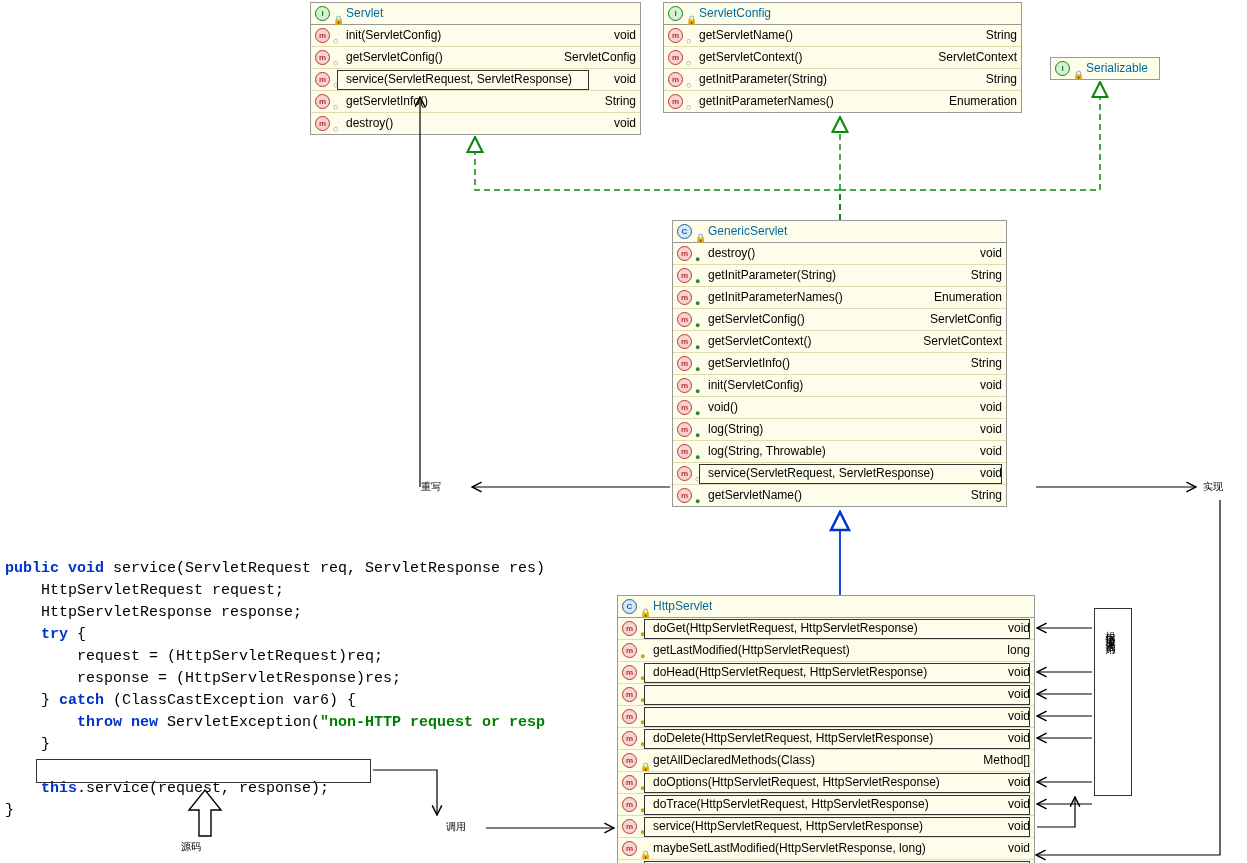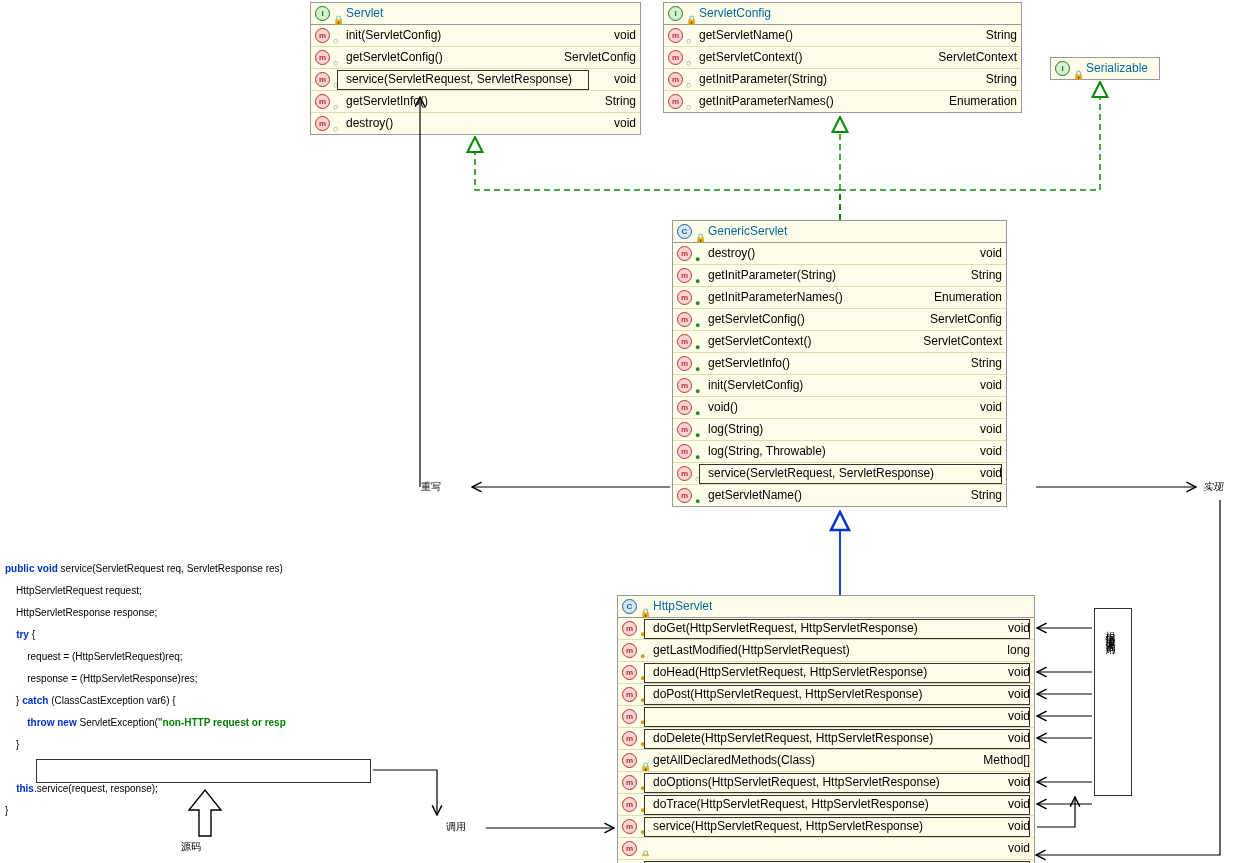--- a/index.html
+++ b/index.html
@@ -21,21 +21,21 @@
   .ic-m { background:#f7d4d4; color:#b33; border:1px solid #b33; }
   .mod { width:10px; height:10px; display:inline-block; }
   .mod-lock::before { content:"🔒"; font-size:9px; }
   .mod-pub { color:#2a8a2a; font-size:9px; }
   .mod-pub::before { content:"●"; }
   .mod-key { color:#caa300; font-size:9px; }
   .mod-key::before { content:"●"; }
   .mod-abs { color:#888; font-size:9px; }
   .mod-abs::before { content:"○"; }
   svg.overlay { position:absolute; left:0; top:0; width:1247px; height:863px; pointer-events:none; }
-  .code { position:absolute; font-family:Liberation Sans, sans-serif; font-size:10px; line-height:22px; white-space:pre; }
+  .code { position:absolute; font-family:Liberation Mono, monospace; font-size:15px; line-height:22px; white-space:pre; }
   .kw { color:#0033cc; font-weight:bold; }
   .str { color:#008000; font-weight:bold; }
   .label { position:absolute; font-size:10px; font-family:SimSun,serif; }
   .label-v { writing-mode:vertical-rl; }
   .code-box { position:absolute; border:1px solid #333; }
 </style>
 </head>
 <body>
 
 <div id="canvas">
@@ -278,21 +278,20 @@
             <span class="mod mod-key"></span>
             <span>doHead(HttpServletRequest, HttpServletResponse)</span>
           </span>
           <span class="ret">void</span>
           <span class="selbox"></span>
         </div>
         <div class="row row-rel">
           <span class="left">
             <span class="ic ic-m">m</span>
             <span class="mod mod-key"></span>
-            <span>doPost(HttpServletRequest, HttpServletResponse)</span>
           </span>
           <span class="ret">void</span>
           <span class="selbox"></span>
         </div>
         <div class="row row-rel">
           <span class="left">
             <span class="ic ic-m">m</span>
             <span class="mod mod-key"></span>
           </span>
           <span class="ret">void</span>
@@ -339,20 +338,21 @@
             <span class="mod mod-key"></span>
             <span>service(HttpServletRequest, HttpServletResponse)</span>
           </span>
           <span class="ret">void</span>
           <span class="selbox"></span>
         </div>
         <div class="row row-rel">
           <span class="left">
             <span class="ic ic-m">m</span>
             <span class="mod mod-lock"></span>
+            <span>maybeSetLastModified(HttpServletResponse, long)</span>
           </span>
           <span class="ret">void</span>
         </div>
         <div class="row row-rel">
           <span class="left">
             <span>service(ServletRequest, ServletResponse)</span>
           </span>
           <span class="ret">void</span>
           <span class="selbox"></span>
         </div>
@@ -371,21 +371,21 @@
 <span>    }</span>
 <span></span>
 <span>    </span><span class="kw">this</span><span>.service(request, response);</span>
 <span>}</span>
 </div>
 <div class="code-box" style="left:36px; top:759px; width:333px; height:22px;"></div>
 
 <div class="label" style="left:421px; top:480px;">重写</div>
 <div class="label" style="left:446px; top:820px;">调用</div>
 <div class="label" style="left:181px; top:840px;">源码</div>
-<div class="label" style="left:1203px; top:480px;font-style:italic;">实现</div>
+<div class="label" style="left:1203px; top:480px;">实现</div>
 <div class="label label-v" style="left:1103px; top:623px; letter-spacing:2px;">根据请求方式调用</div>
 <div style="position:absolute; left:1094px; top:608px; width:36px; height:186px; border:1px solid #333;"></div>
 
 <svg class="overlay">
   <defs>
     <marker id="tri-green" markerWidth="12" markerHeight="12" refX="11" refY="6" orient="auto">
       <path d="M1,1 L11,6 L1,11 Z" fill="#fff" stroke="#0a8a0a" stroke-width="1.4"></path>
     </marker>
     <marker id="tri-blue" markerWidth="12" markerHeight="12" refX="11" refY="6" orient="auto">
       <path d="M1,1 L11,6 L1,11 Z" fill="#fff" stroke="#0033cc" stroke-width="1.4"></path>

